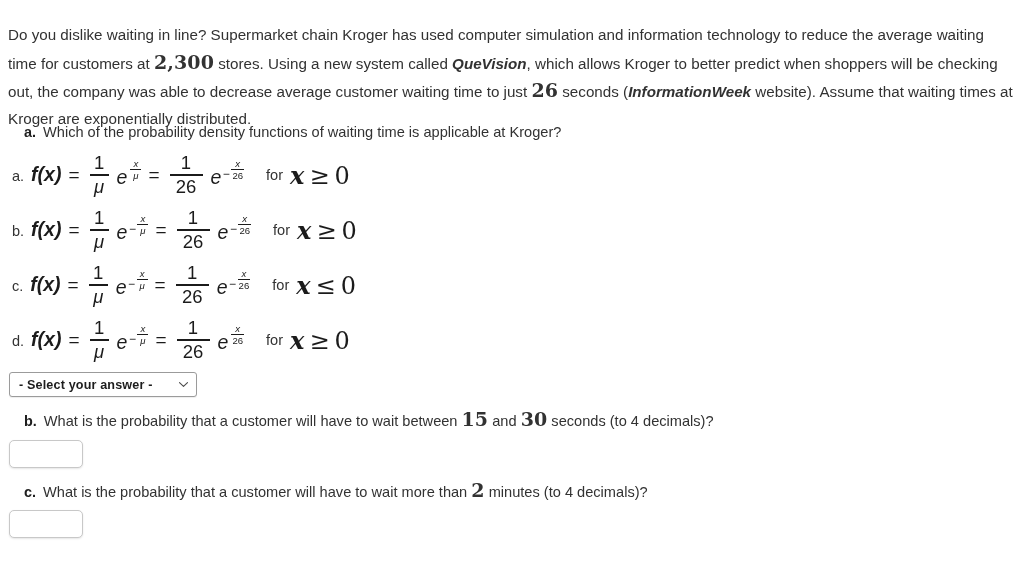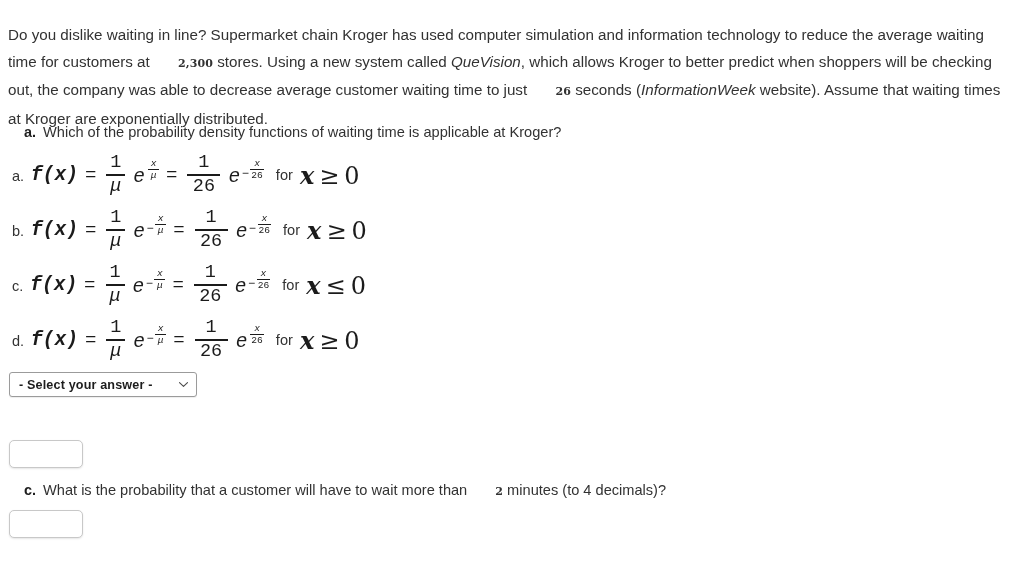--- a/index.html
+++ b/index.html
@@ -31,26 +31,26 @@
     top: 7px;
     width: 1008px;
     font-size: 15.2px;
     line-height: 26.5px;
     color: #323232;
     text-align: left;
   }
   .num {
     font-family: "DejaVu Serif", "Liberation Serif", serif;
     font-weight: bold;
-    font-size: 11px;
+    font-size: 19px;
     letter-spacing: .1px;
-    margin-left: 24px;
   }
   .ital {
     font-style: italic;
+    font-weight: bold;
   }
 
   
   .q-prompt {
     position: absolute;
     left: 24px;
     font-size: 14.6px;
     line-height: 22px;
     color: #323232;
     white-space: nowrap;
@@ -83,21 +83,21 @@
     font-size: 14.5px;
     color: #333;
     font-family: "Liberation Sans", sans-serif;
     margin-right: 7px;
     align-self: center;
     position: relative;
     top: 1px;
   }
 
   .math {
-    font-family: Liberation Mono, monospace;
+    font-family: Liberation Sans, sans-serif;
     font-size: 19px;
     color: #1b1b1b;
     display: flex;
     align-items: center;
   }
   .mi { font-style: italic; }
   .mf {            
     font-style: italic;
     font-weight: 700;
     font-size: 19.5px;
@@ -170,21 +170,21 @@
   .sfrac .snu { font-style: italic; }
   .sfrac .sbar {
     width: 100%;
     min-width: 11px;
     height: 1px;
     background: #1b1b1b;
     margin: .6px 0;
   }
 
   .cond {
-    margin-left: 12px;
+    margin-left: 22px;
     display: flex;
     align-items: center;
     font-size: 14.6px;
     font-family: "Liberation Sans", sans-serif;
     color: #333;
   }
   .cond .cond-math {
     font-family: "DejaVu Serif", "Liberation Serif", serif;
     font-size: 24px;
     color: #1b1b1b;
@@ -452,20 +452,23 @@
     <div class="select-box">
       <span>- Select your answer -</span>
       <span class="chev">
         <svg width="11" height="11" viewBox="0 0 11 11" xmlns="http://www.w3.org/2000/svg">
           <path d="M1.5 3.6 L5.5 7.4 L9.5 3.6" fill="none" stroke="#4a4a4a" stroke-width="1.1" stroke-linecap="round" stroke-linejoin="round"></path>
         </svg>
       </span>
     </div>
   </div>
 
+  <div class="q-prompt" id="prompt-b">
+    <span class="q-letter">b.</span><span>What is the probability that a customer will have to wait between </span><span class="num">15</span><span> and </span><span class="num">30</span><span> seconds (to 4 decimals)?</span>
+  </div>
   <input class="answer-input" id="input-b" type="text" placeholder="" style="">
 
   <div class="q-prompt" id="prompt-c">
     <span class="q-letter">c.</span><span>What is the probability that a customer will have to wait more than </span><span class="num">2</span><span> minutes (to 4 decimals)?</span>
   </div>
   <input class="answer-input" id="input-c" type="text" placeholder="" style="">
 
 </div>
 
 </body></html>

